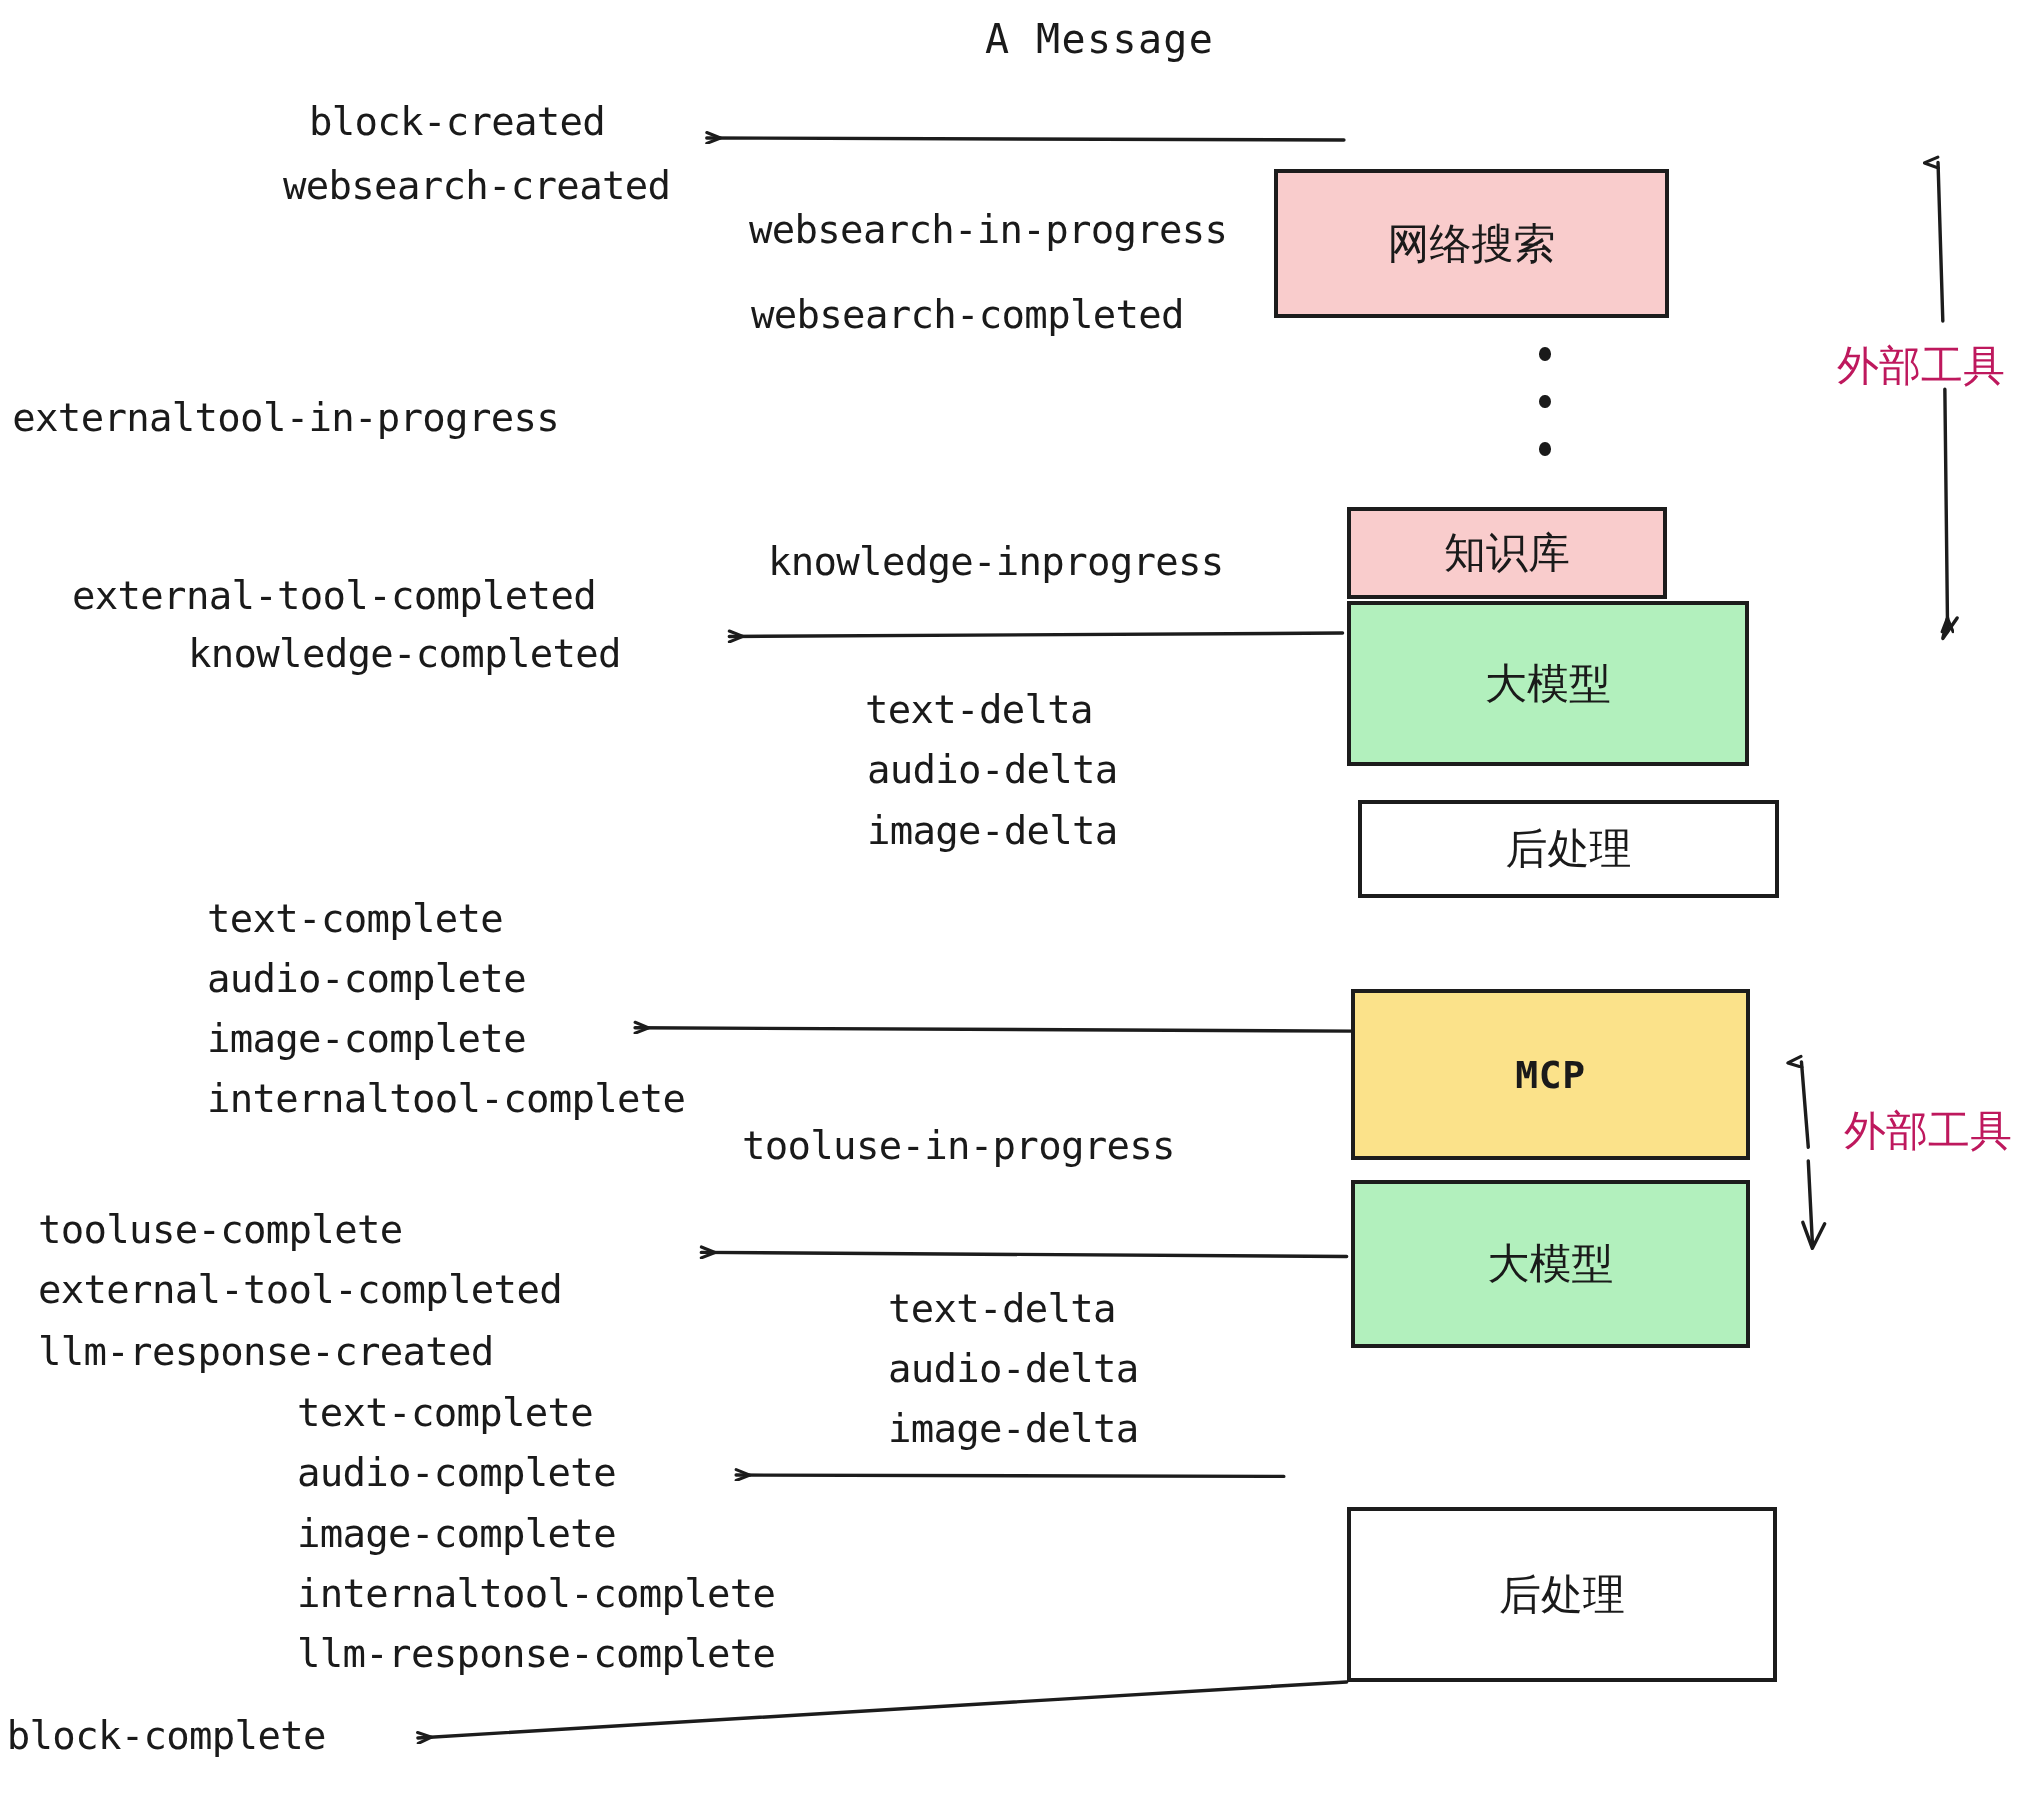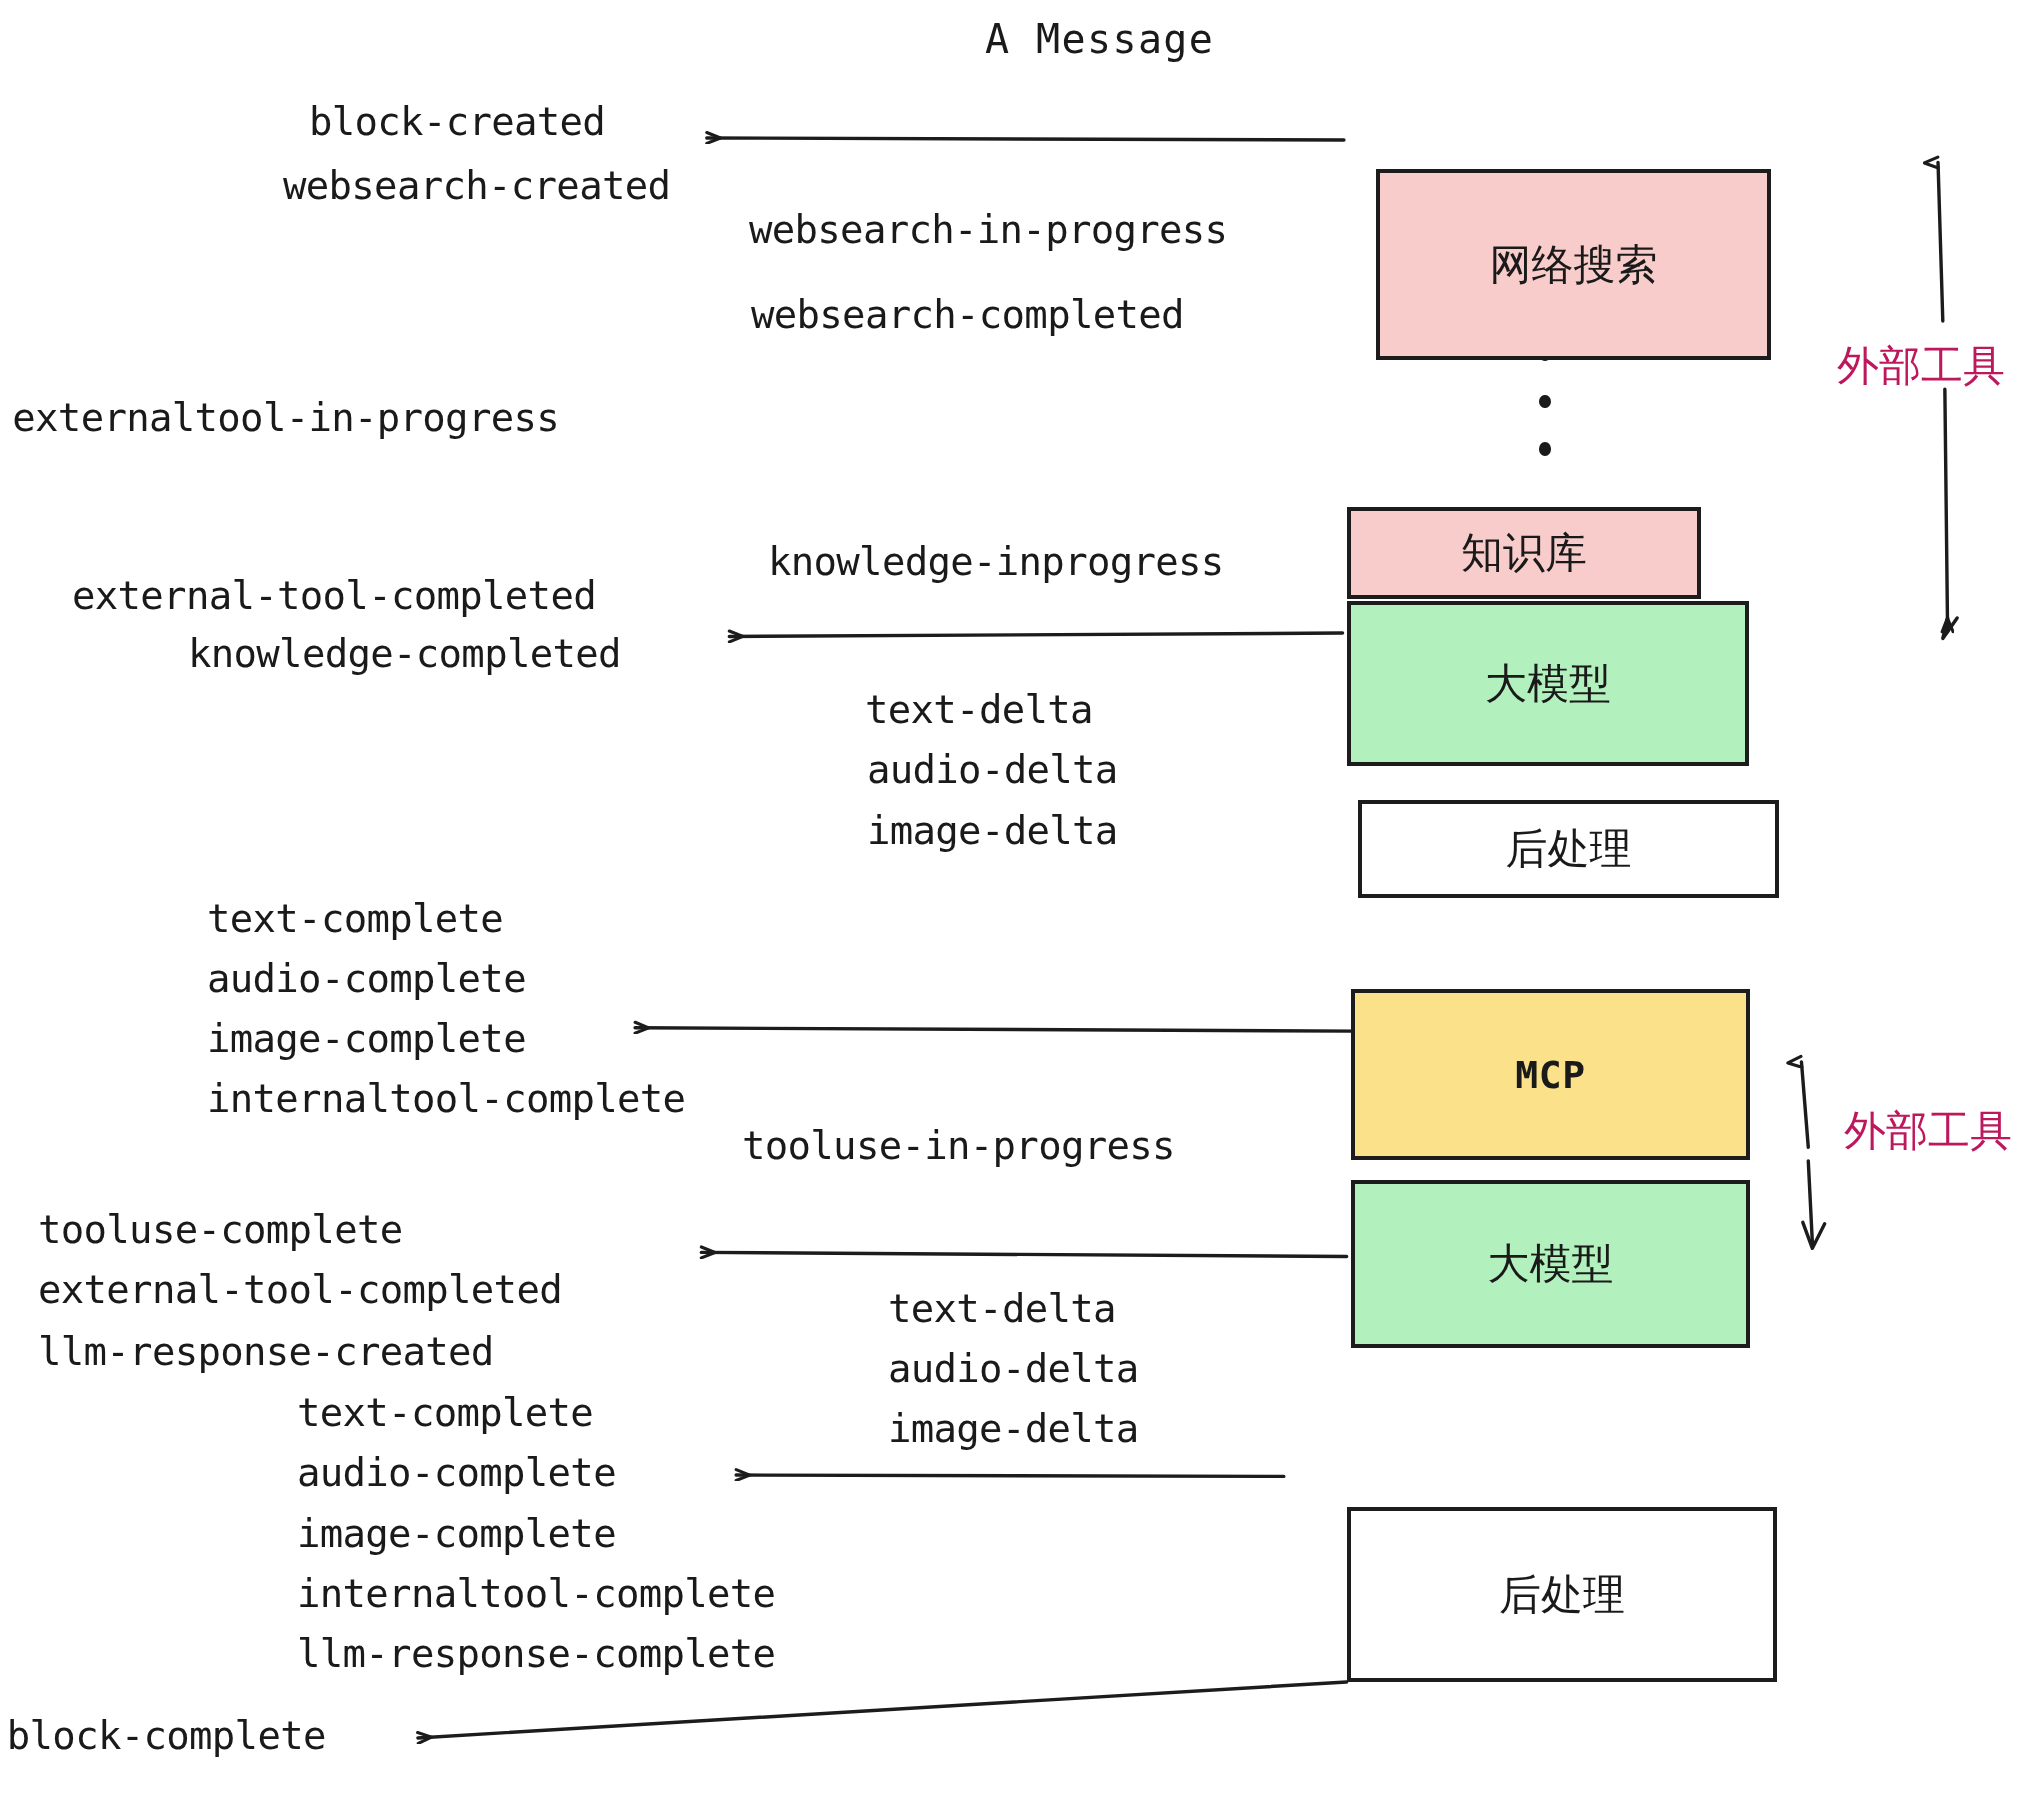--- a/index.html
+++ b/index.html
@@ -77,25 +77,25 @@
       <path d="M2640,1790 L2654,1828 L2672,1792" fill="none" stroke="#1c1c1c" stroke-width="5" stroke-linecap="round" stroke-linejoin="round"></path>
     </g>
   </svg>
 
   <div class="dots" style="left:1539px;top:347px;height:109px;">
     <i></i>
       <i></i>
       <i></i>
   </div>
 
-  <div class="box" style="left:1376px;top:169px;width:395px;height:191px;background:#f9cccc;">
+  <div class="box" style="left:1274px;top:169px;width:395px;height:149px;background:#f9cccc;">
     <span>网络搜索</span>
   </div>
 
-  <div class="box" style="left:1347px;top:507px;width:354px;height:92px;background:#f9cccc;">
+  <div class="box" style="left:1347px;top:507px;width:320px;height:92px;background:#f9cccc;">
     <span>知识库</span>
   </div>
 
   <div class="box" style="left:1347px;top:601px;width:402px;height:165px;background:#b2f0bd;">
     <span>大模型</span>
   </div>
 
   <div class="box" style="left:1358px;top:800px;width:421px;height:98px;background:#ffffff;">
     <span>后处理</span>
   </div>

